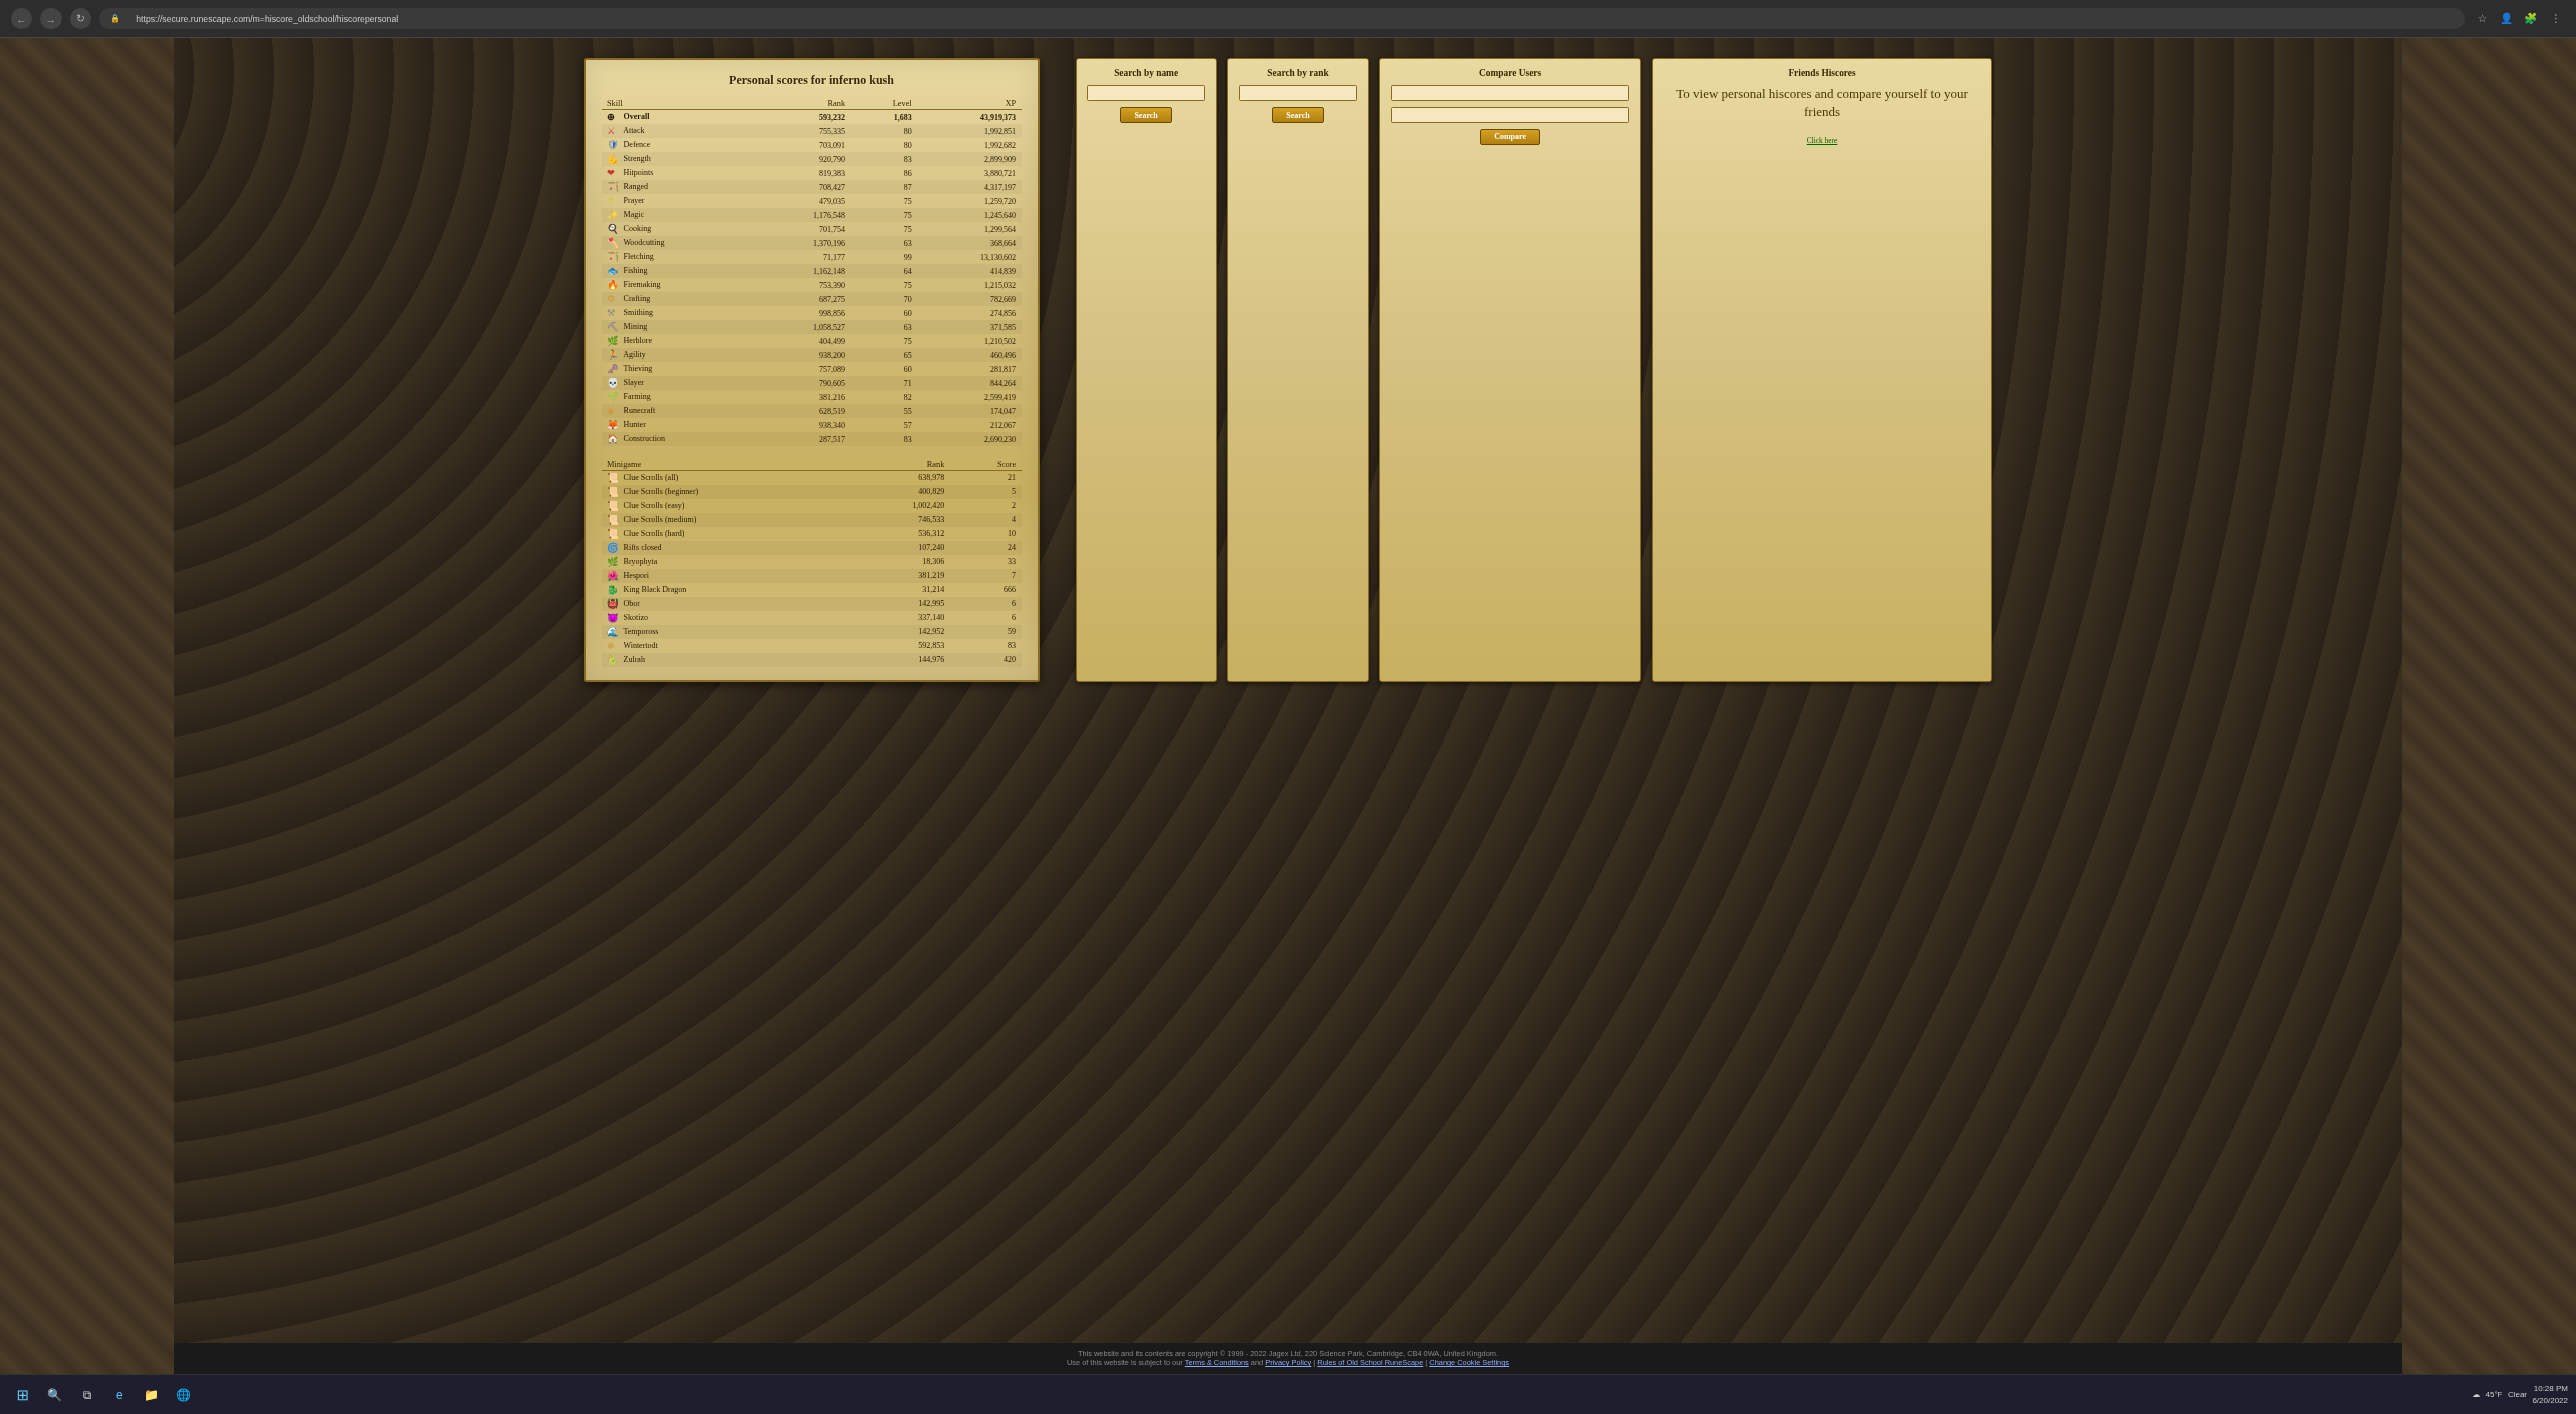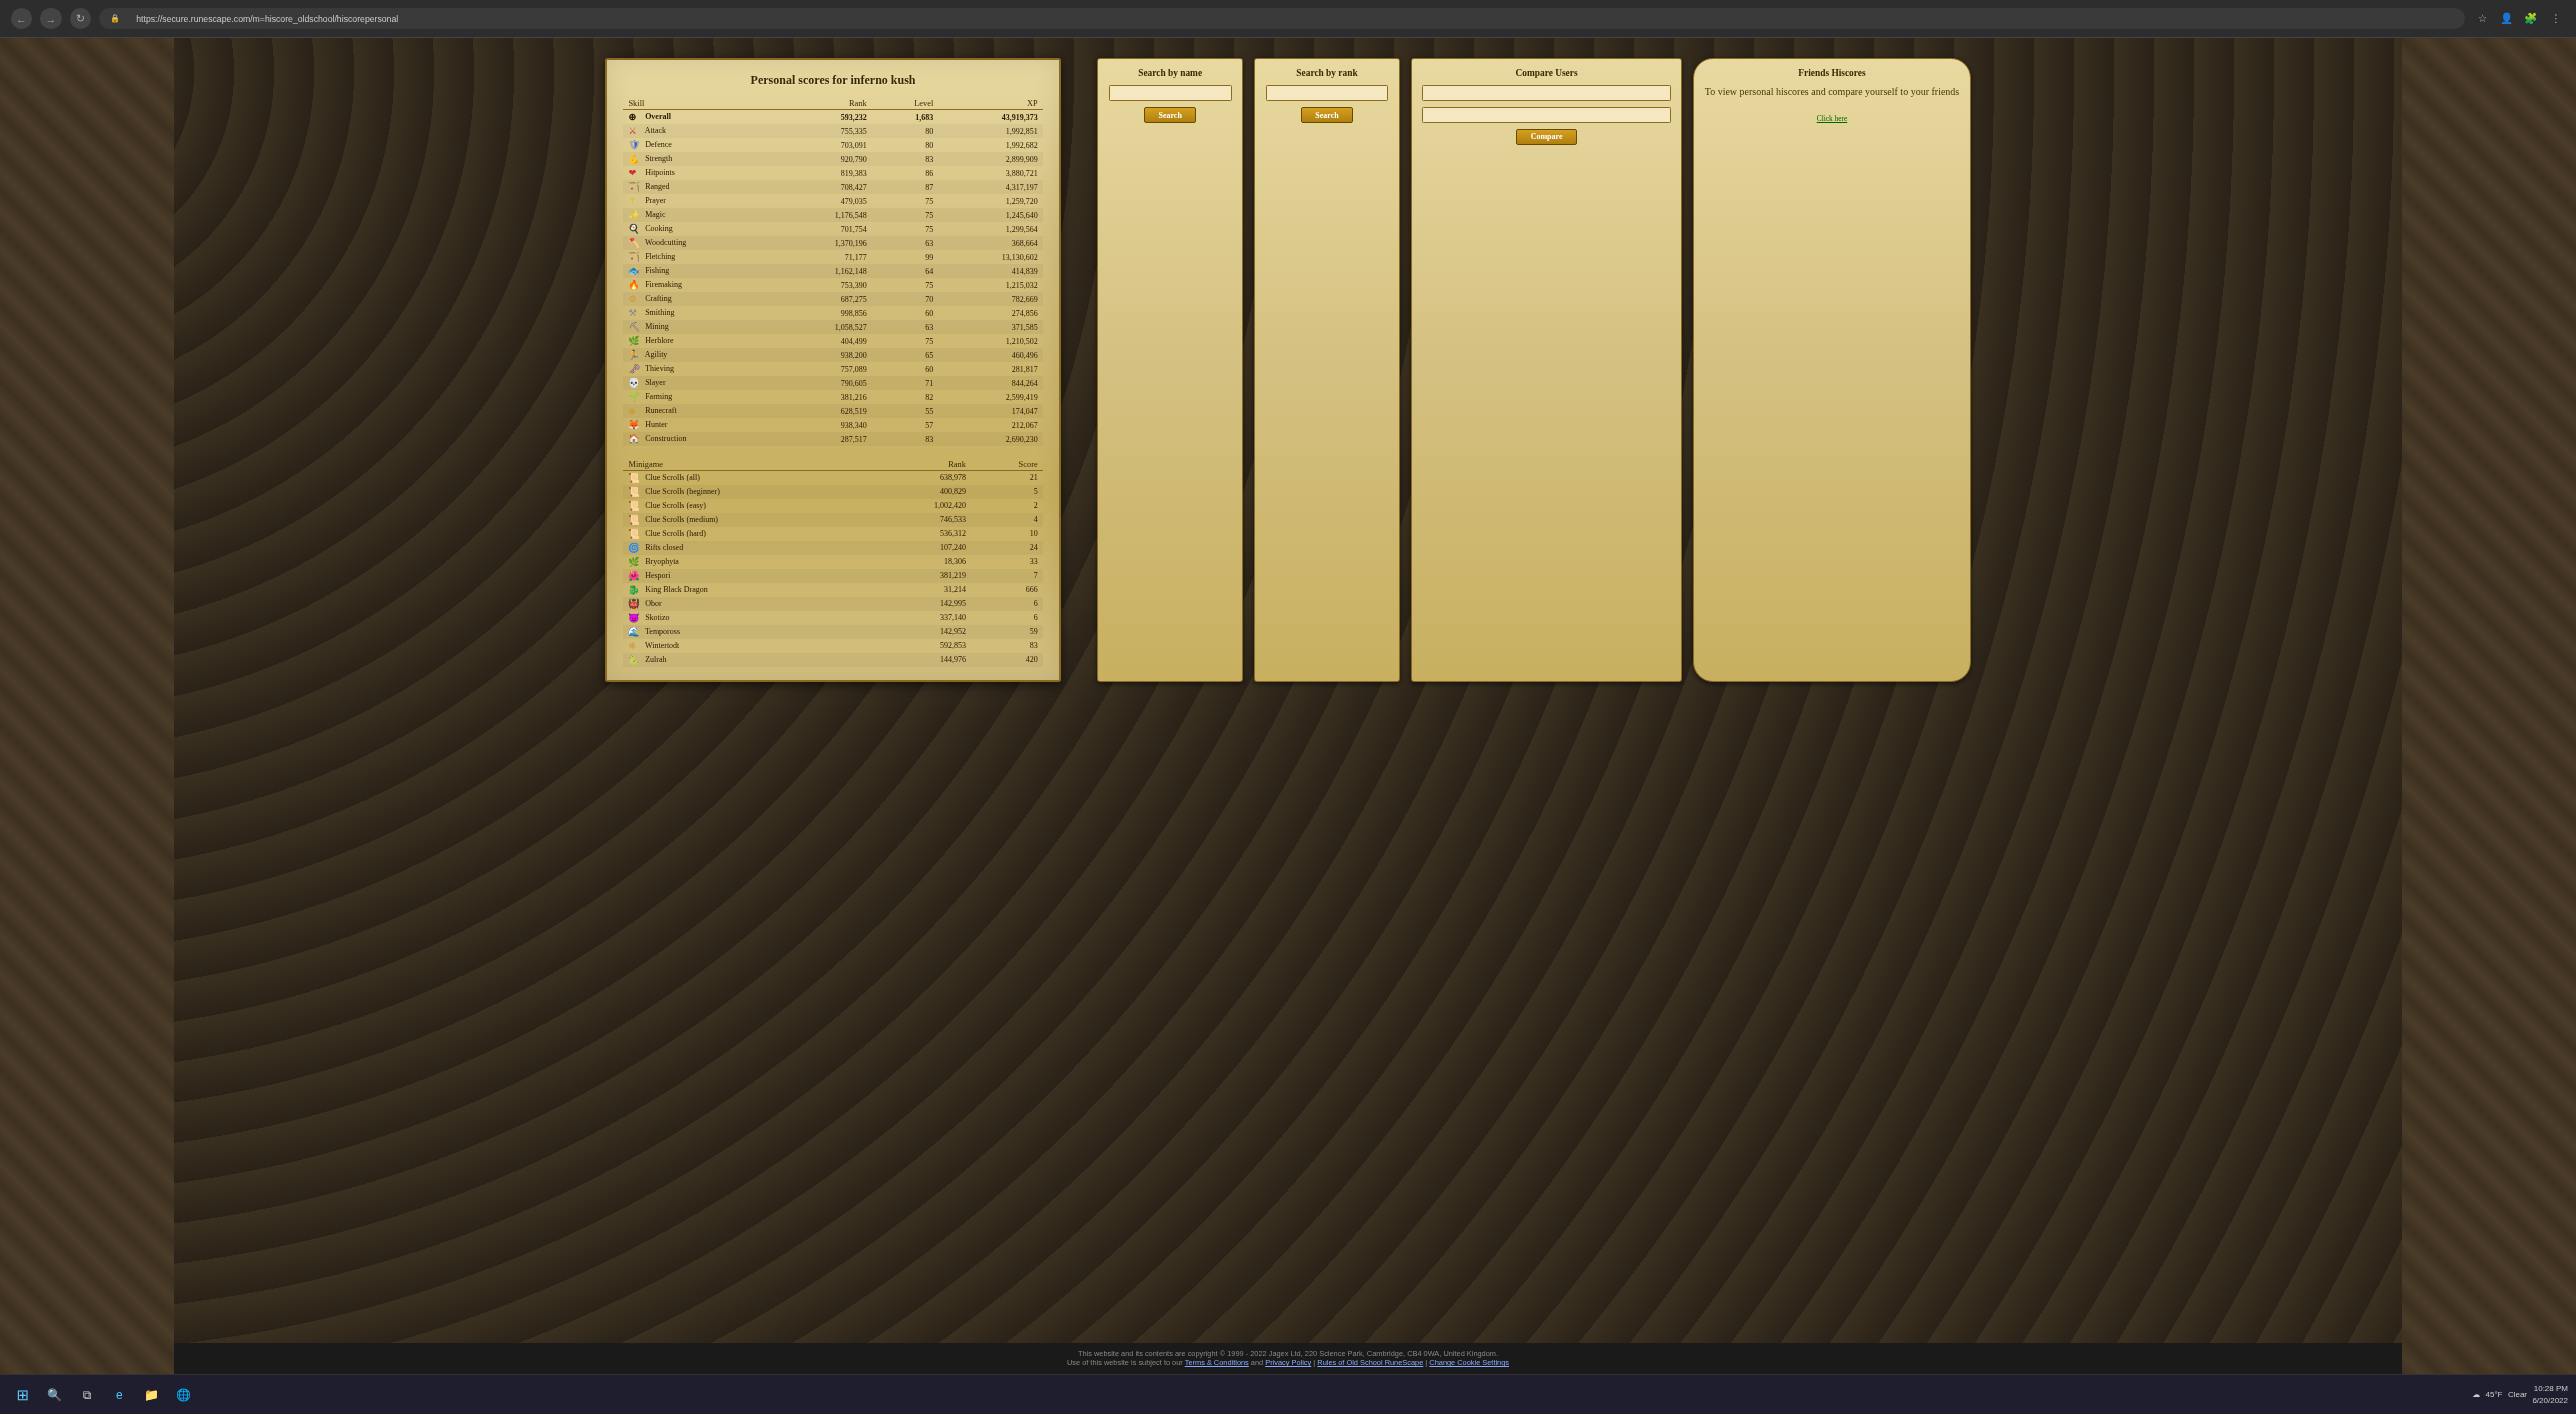--- a/index.html
+++ b/index.html
@@ -237,24 +237,23 @@
       border-radius: 2px;
       font-size: 8px;
       color: #fff;
       cursor: pointer;
       font-family: 'Times New Roman', serif;
       font-weight: bold;
     }
 
     .friends-box {
       text-align: center;
-      border-radius: 20px;
     }
     .friends-box .desc {
-      font-size: 10px;
+      font-size: 13px;
       color: #4a3800;
       line-height: 1.4;
     }
     .friends-box a {
       color: #006600;
       font-size: 7.4px;
     }
 
     
     .footer {

